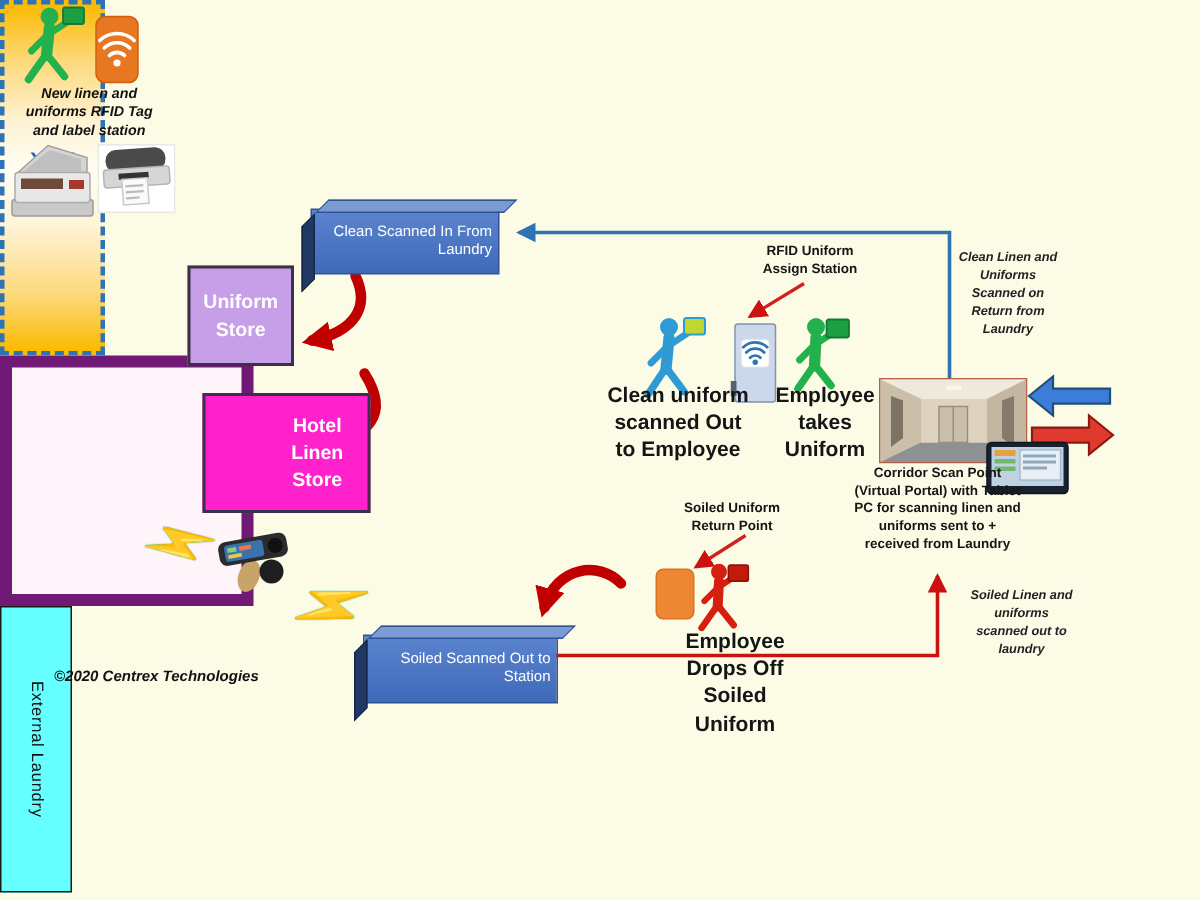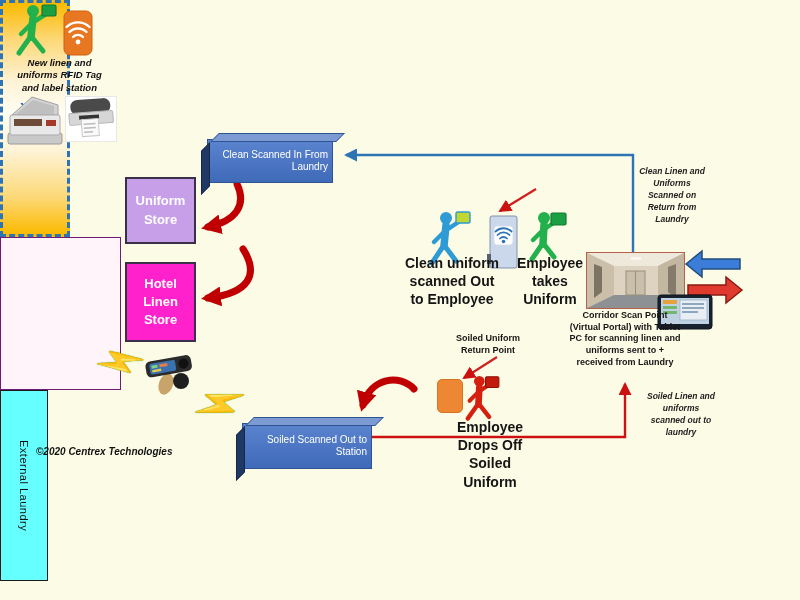--- a/index.html
+++ b/index.html
@@ -16,30 +16,30 @@
          background:#7D9BD3;border:1px solid #2E5395;
          transform:skewX(-45deg);transform-origin:bottom left;}
   .box3d::after{content:'';position:absolute;left:-7px;top:2px;width:7px;height:100%;
          background:#203864;border:1px solid #16264a;
          transform:skewY(-45deg);transform-origin:top right;}
 
   .store{position:absolute;border:2px solid #3B3048;color:#fff;font-weight:bold;
          font-size:13px;text-align:center;display:flex;align-items:center;
          justify-content:flex-start;line-height:1.4;}
   #uniform-store{left:125px;top:177px;width:67px;height:63px;background:#C79EE8;}
-  #linen-store{left:125px;top:262px;width:67px;height:76px;background:#FF22CC;}
+  #linen-store{left:135px;top:262px;width:67px;height:76px;background:#FF22CC;padding-left:41px;}
 
   #hotel{left:28px;top:176px;width:64px;height:231px;border:3px dashed #2E74B5;
          background:linear-gradient(180deg,#FBBA00 0%,#FCD878 16%,#FEF3D6 34%,
                     #FFFDF2 48%,#FEF3D6 64%,#FCD878 84%,#FBBA00 100%);
          color:#1F6FB5;font-weight:bold;font-size:15px;line-height:1.45;
          display:flex;align-items:center;justify-content:center;text-align:center;}
 
   #tag-station{left:277px;top:220px;width:119px;height:151px;background:#FEF4F9;
-         border:1px solid #701a75;}
+         border:8px solid #701a75;padding-left:34px;}
 
   #external-laundry{left:740px;top:195px;width:46px;height:189px;background:#66FFFF;
          border:1.5px solid #1a1a1a;display:flex;align-items:center;justify-content:center;}
   #external-laundry .vert{writing-mode:vertical-rl;font-size:11px;color:#111;letter-spacing:.5px;}
 
   .caption{position:absolute;font-size:14px;font-weight:bold;color:#151515;
          text-align:center;line-height:1.3;}
   .caption-lg{font-size:9px;}
   .note{position:absolute;font-size:8.5px;font-style:italic;font-weight:600;color:#222;
          text-align:center;line-height:1.4;}
@@ -146,20 +146,21 @@
         <rect x="4" y="16" width="44" height="12" rx="2" fill="#D6D6D6" stroke="#B5B5B5"></rect>
         <rect x="14" y="19" width="20" height="4" fill="#333"></rect>
         <rect x="16" y="23" width="17" height="17" fill="#FAFAFA" stroke="#C9C9C9"></rect>
         <rect x="18" y="27" width="12" height="1.5" fill="#BBB"></rect>
         <rect x="18" y="31" width="12" height="1.5" fill="#BBB"></rect>
         <rect x="18" y="35" width="9" height="1.5" fill="#BBB"></rect>
       </g>
     </svg>
   </div>
 
+  <div class="caption caption-lg" style="left:496px;top:162px;width:88px;">RFID Uniform Assign Station</div>
   <svg class="abs" style="left:487px;top:214px;" width="34" height="58" viewBox="0 0 34 58">
     <rect x="3" y="2" width="27" height="52" rx="2" fill="#CBD7EA" stroke="#8193AE"></rect>
     <rect x="0" y="40" width="4" height="10" fill="#55616E"></rect>
     <rect x="7" y="12" width="19" height="19" rx="3" fill="#FFF" stroke="#D8DEE8"></rect>
     <g stroke="#2E74B5" fill="none" stroke-width="1.8" stroke-linecap="round">
       <path d="M13,24.5 a4.8,4.8 0 0 1 7,0"></path>
       <path d="M10.5,21 a8.3,8.3 0 0 1 12,0"></path>
       <path d="M8.5,17.5 a11.5,11.5 0 0 1 16,0"></path>
     </g>
     <circle cx="16.5" cy="27.5" r="1.8" fill="#2E74B5"></circle>

